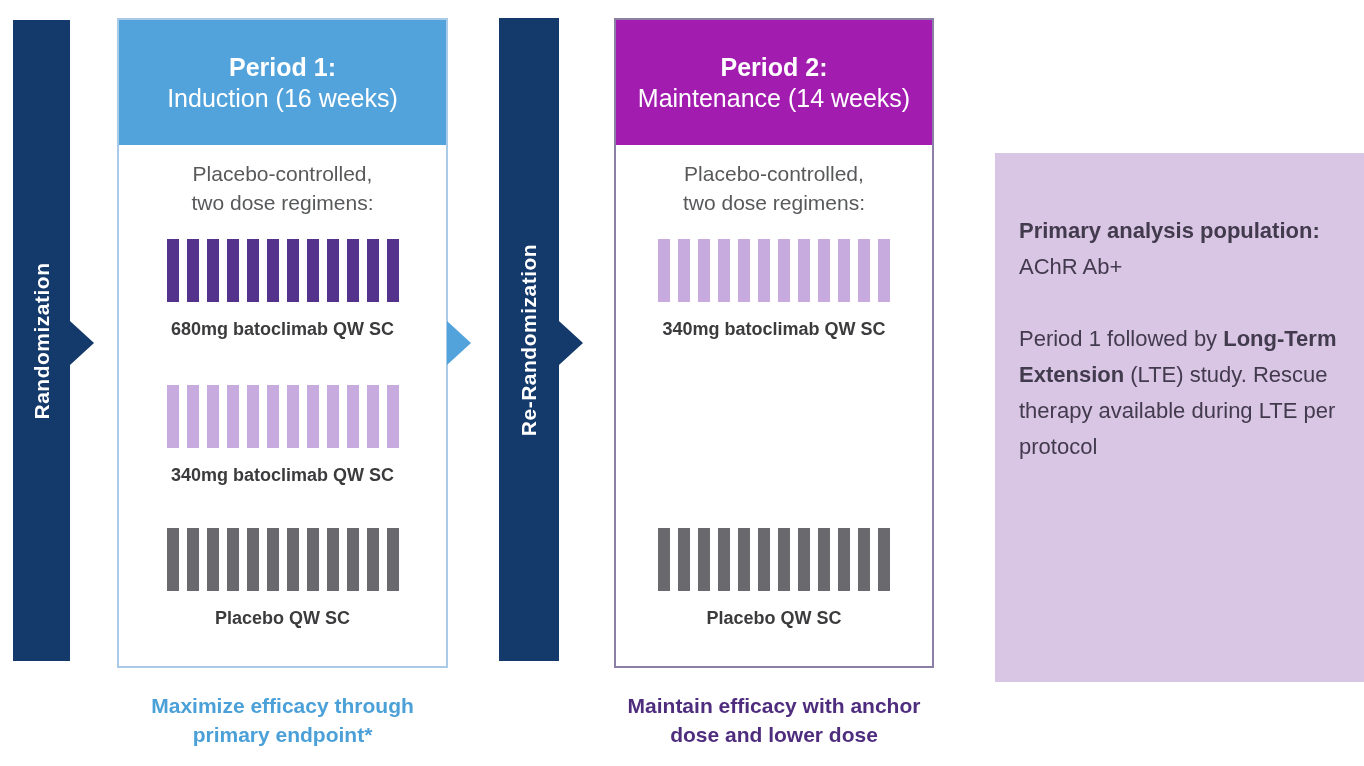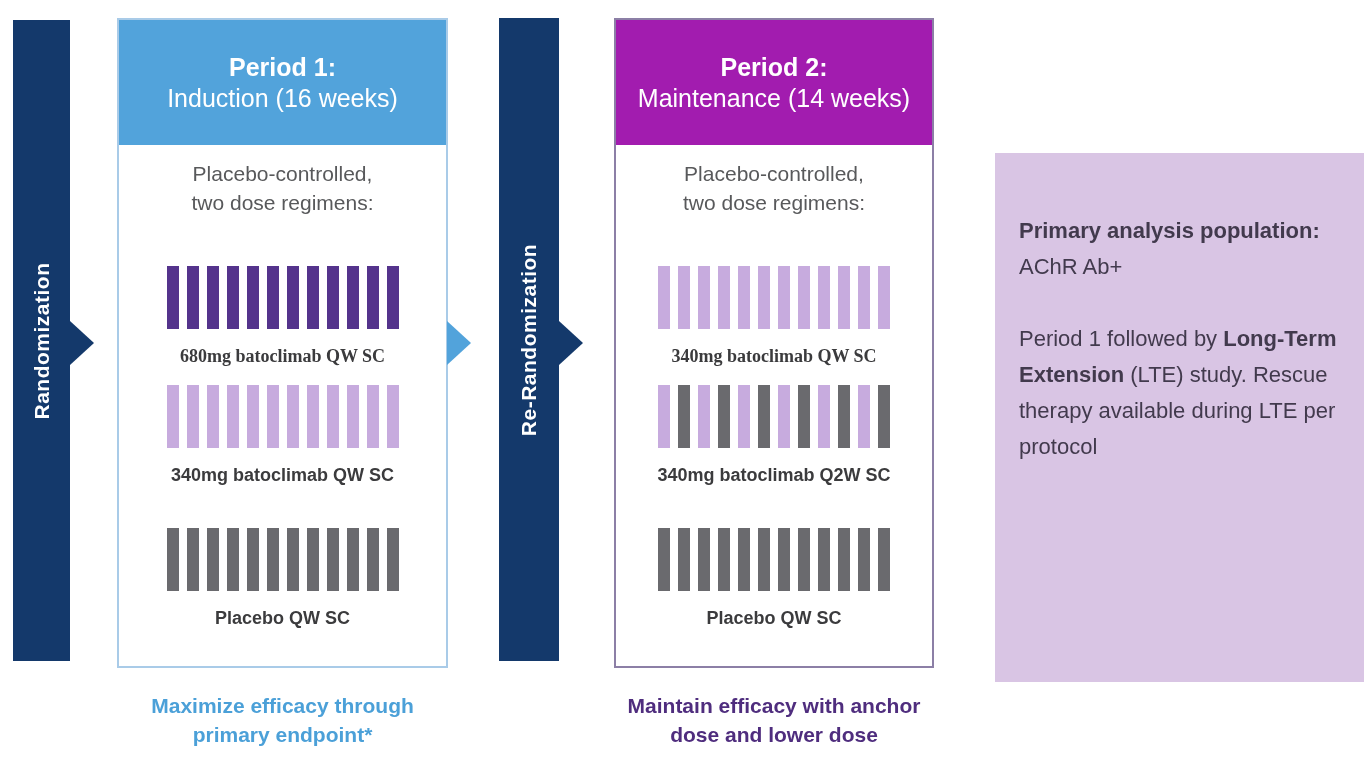--- a/index.html
+++ b/index.html
@@ -40,21 +40,21 @@
   .box-header .line1 { font-weight:bold; }
   #period1-box .box-header { background:#52A3DB; }
   #period2-box .box-header { background:#a21caf; }
 
   .box-body { position:relative; height:521px; }
   .subtitle {
     position:absolute; top:14px; width:100%; text-align:center;
     color:#58595B; font-size:21px; line-height:29px;
   }
   .arm { position:absolute; width:100%; text-align:center; }
-  .arm-1 { top:121px;font-family:Liberation Serif, serif; }
+  .arm-1 { top:94px; }
   .arm-2 { top:240px; }
   .arm-3 { top:383px; }
   .ticks { display:flex; justify-content:center; gap:8px; height:63px; }
   .tick { width:12px; height:100%; }
   .arm-label { margin-top:17px; font-weight:bold; font-size:18px; color:#3B3B3D; }
 
   
   .caption {
     position:absolute; top:691px; text-align:center; font-weight:bold;
     font-size:21px; line-height:29px;
@@ -172,37 +172,20 @@
             <span class="tick" style="background: rgb(199, 171, 222);"></span>
             <span class="tick" style="background: rgb(199, 171, 222);"></span>
             <span class="tick" style="background: rgb(199, 171, 222);"></span>
             <span class="tick" style="background: rgb(199, 171, 222);"></span>
             <span class="tick" style="background: rgb(199, 171, 222);"></span>
             <span class="tick" style="background: rgb(199, 171, 222);"></span>
             <span class="tick" style="background: rgb(199, 171, 222);"></span>
           </div>
         <div class="arm-label">340mg batoclimab QW SC</div>
       </div>
-      <div class="arm arm-2">
-        <div class="ticks">
-            <span class="tick" style="background: rgb(199, 171, 222);"></span>
-            <span class="tick" style="background: rgb(106, 106, 110);"></span>
-            <span class="tick" style="background: rgb(199, 171, 222);"></span>
-            <span class="tick" style="background: rgb(106, 106, 110);"></span>
-            <span class="tick" style="background: rgb(199, 171, 222);"></span>
-            <span class="tick" style="background: rgb(106, 106, 110);"></span>
-            <span class="tick" style="background: rgb(199, 171, 222);"></span>
-            <span class="tick" style="background: rgb(106, 106, 110);"></span>
-            <span class="tick" style="background: rgb(199, 171, 222);"></span>
-            <span class="tick" style="background: rgb(106, 106, 110);"></span>
-            <span class="tick" style="background: rgb(199, 171, 222);"></span>
-            <span class="tick" style="background: rgb(106, 106, 110);"></span>
-          </div>
-        <div class="arm-label">340mg batoclimab Q2W SC</div>
-      </div>
       <div class="arm arm-3">
         <div class="ticks">
             <span class="tick" style="background: rgb(106, 106, 110);"></span>
             <span class="tick" style="background: rgb(106, 106, 110);"></span>
             <span class="tick" style="background: rgb(106, 106, 110);"></span>
             <span class="tick" style="background: rgb(106, 106, 110);"></span>
             <span class="tick" style="background: rgb(106, 106, 110);"></span>
             <span class="tick" style="background: rgb(106, 106, 110);"></span>
             <span class="tick" style="background: rgb(106, 106, 110);"></span>
             <span class="tick" style="background: rgb(106, 106, 110);"></span>

